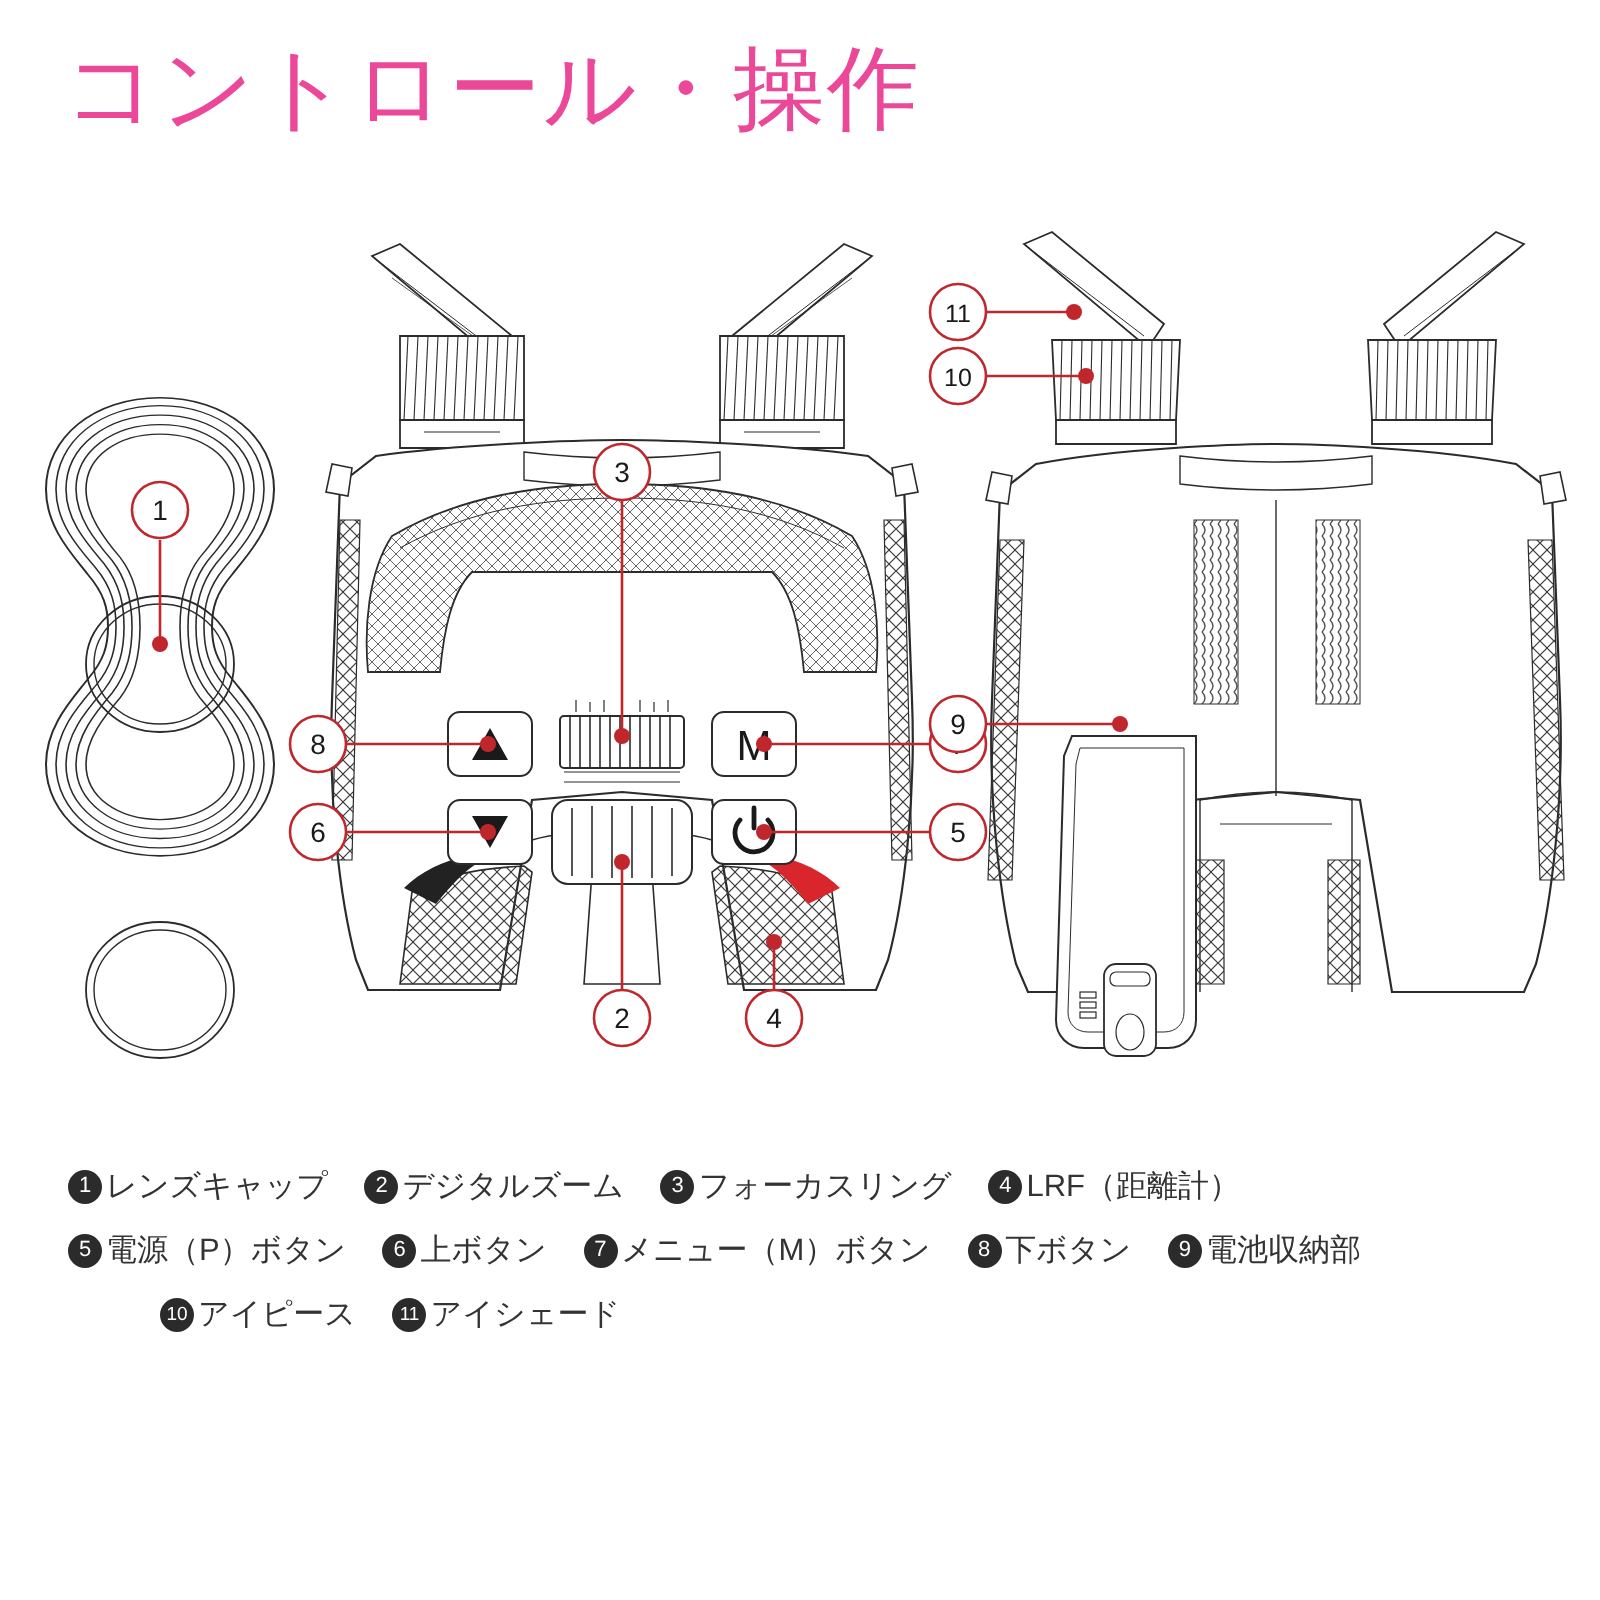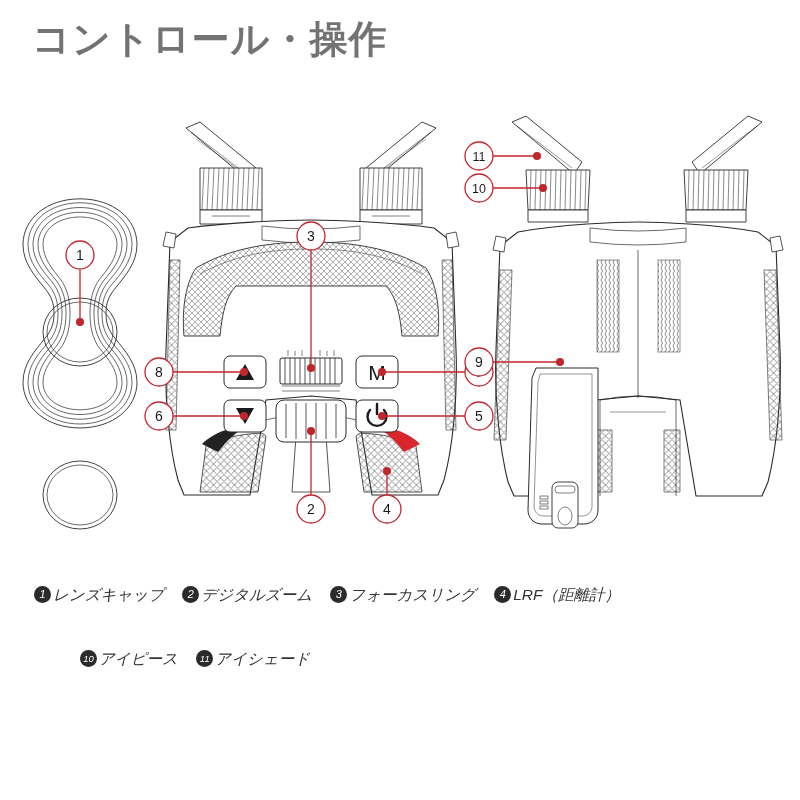--- a/index.html
+++ b/index.html
@@ -8,43 +8,43 @@
     background:#ffffff;
     font-family:"Liberation Sans", sans-serif;
     overflow:hidden;
     position:relative;
   }
   #page{position:relative;width:800px;height:800px;}
 
   .page-title{
     position:absolute;
     left:32px; top:14px;
-    font-size:38px;
+    font-size:46px;
     letter-spacing:1px;
-    color:#737373;
+    color:#ec4899;
     font-family:"Liberation Sans", sans-serif;
-    font-weight:700;
+    font-weight:400;
     white-space:nowrap;
   }
 
   #figure{position:absolute;left:0;top:100px;width:800px;height:460px;}
 
   .legend{
     position:absolute;
     left:34px;
     width:740px;
     color:#333333;
     font-size:15.5px;
     line-height:32px;
   }
   #legend-1{top:578px;}
   #legend-2{top:610px;}
   #legend-3{top:642px;margin-left:46px;}
 
-  .legend-item{display:inline-block;white-space:nowrap;margin-right:14px;vertical-align:middle;font-style:italic;}
+  .legend-item{display:inline-block;white-space:nowrap;margin-right:14px;vertical-align:middle;}
   .legend-num{
     display:inline-block;
     width:17px;height:17px;
     border-radius:50%;
     background:#2b2b2b;
     color:#ffffff;
     font-size:11px;
     line-height:17px;
     text-align:center;
     vertical-align:middle;
@@ -440,19 +440,26 @@
     </svg>
   </div>
 
   <div class="legend" id="legend-1">
     <span class="legend-item"><span class="legend-num">1</span><span class="legend-label">レンズキャップ</span></span>
     <span class="legend-item"><span class="legend-num">2</span><span class="legend-label">デジタルズーム</span></span>
     <span class="legend-item"><span class="legend-num">3</span><span class="legend-label">フォーカスリング</span></span>
     <span class="legend-item"><span class="legend-num">4</span><span class="legend-label">LRF（距離計）</span></span>
   </div>
 
+  <div class="legend" id="legend-2">
+    <span class="legend-item"><span class="legend-num">5</span><span class="legend-label">電源（P）ボタン</span></span>
+    <span class="legend-item"><span class="legend-num">6</span><span class="legend-label">上ボタン</span></span>
+    <span class="legend-item"><span class="legend-num">7</span><span class="legend-label">メニュー（M）ボタン</span></span>
+    <span class="legend-item"><span class="legend-num">8</span><span class="legend-label">下ボタン</span></span>
+    <span class="legend-item"><span class="legend-num">9</span><span class="legend-label">電池収納部</span></span>
+  </div>
 
   <div class="legend" id="legend-3">
     <span class="legend-item"><span class="legend-num two-digit">10</span><span class="legend-label">アイピース</span></span>
     <span class="legend-item"><span class="legend-num two-digit">11</span><span class="legend-label">アイシェード</span></span>
   </div>
 
 </div>
 
 </body></html>

